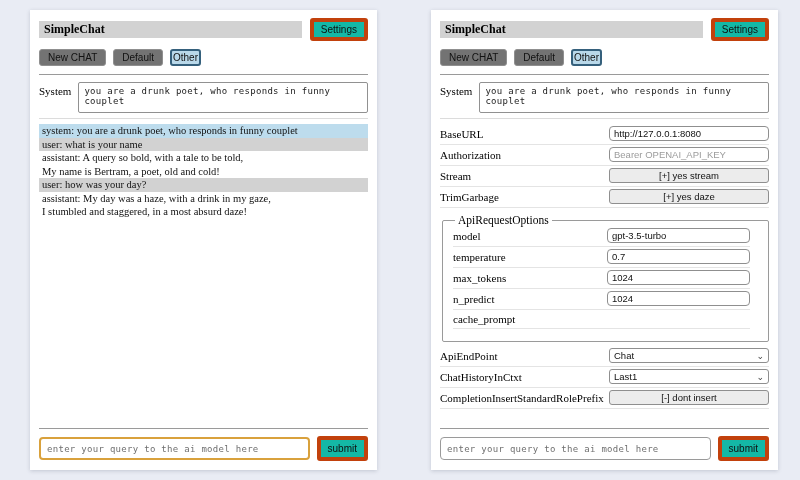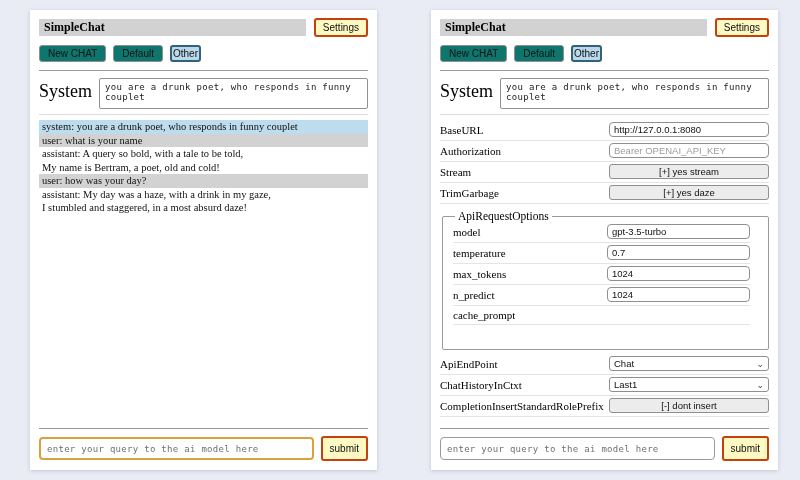--- a/index.html
+++ b/index.html
@@ -10,31 +10,31 @@
   *{box-sizing:border-box;margin:0;padding:0;}
   html,body{width:800px;height:480px;overflow:hidden;}
   body{background:var(--page-bg);font-family:"Liberation Serif",serif;}
   .page{display:flex;width:800px;height:480px;padding:10px 22px 10px 30px;gap:54px;justify-content:flex-end;}
   .panel{width:347px;height:460px;background:#fff;box-shadow:0 1px 4px rgba(60,70,90,.22);
          padding:8px 9px;display:flex;flex-direction:column;}
   
   .header{display:flex;gap:8px;align-items:center;}
   .titlebar{flex:1;background:var(--titlebar-bg);font-weight:bold;font-size:12px;
             padding:2px 5px;line-height:13px;}
-  .btn{font:10px "Liberation Sans",sans-serif;background:#fef9c3;border:2px solid #c2410c;
+  .btn{font:10px "Liberation Sans",sans-serif;background:#14b8a6;border:4px solid #c2410c;
        border-radius:3px;padding:2px 7px;color:#111;}
   .sessions{display:flex;gap:7px;margin-top:8px;}
-  .session-btn{font:10px "Liberation Sans",sans-serif;background:#0f766e;border:1px solid #8f8f8f;
+  .session-btn{font:10px "Liberation Sans",sans-serif;background:#737373;border:1px solid #8f8f8f;
        border-radius:3px;padding:2px 8px;color:#111;}
   .session-btn.active{background:var(--session-active-bg);border:2px solid var(--session-active-border);padding:1px 1px;}
   hr{border:none;border-top:1px solid #9a9a9a;margin:8px 0 5px;}
   hr.light{border-top:1px solid #dcdcdc;margin:5px 0 4px;}
   
   .system-row{display:flex;align-items:flex-start;margin-top:2px;}
-  .syslabel{font-size:18px;padding-top:3px;}
+  .syslabel{font-size:11px;padding-top:3px;}
   .systext{flex:1;margin-left:7px;height:31px;resize:none;border:1px solid #919191;border-radius:2px;
            font:9px "DejaVu Sans Mono",monospace;letter-spacing:.3px;padding:3px 5px;color:#222;outline:none;}
   
   .messages{margin-top:1px;}
   .msg{font-size:10.5px;line-height:13.5px;padding:0 3px;margin-bottom:0;white-space:pre-line;color:#111;}
   .msg.system{background:var(--system-msg-bg);}
   .msg.user{background:var(--user-msg-bg);}
   .flexspacer{flex:1;}
   
   .query-row{display:flex;gap:7px;align-items:center;padding:2px 0 1px;}
@@ -48,21 +48,21 @@
   .srow{display:flex;align-items:center;justify-content:space-between;
         padding:2px 0 3px;border-bottom:1px solid #e4e4e4;min-height:19px;}
   .slabel{font-size:11px;white-space:nowrap;}
   .ctl{width:160px;height:15px;font:9.5px "Liberation Sans",sans-serif;}
   .sinput{border:1px solid #8f8f8f;border-radius:4px;padding:0 4px;color:#111;outline:none;}
   .sinput::placeholder{color:#9c9c9c;}
   .sbtn{background:#ececec;border:1px solid #8f8f8f;border-radius:3px;color:#111;}
   .sselect{background:#fff;border:1px solid #8f8f8f;border-radius:3px;display:flex;
            align-items:center;justify-content:space-between;padding:0 4px;color:#111;}
   .chev{font-size:9px;line-height:8px;color:#444;}
-  .fset{border:1px solid #9a9a9a;border-radius:2px;margin:6px 0 3px 2px;padding:0 18px 24px 10px;}
+  .fset{border:1px solid #9a9a9a;border-radius:2px;margin:6px 0 3px 2px;padding:0 18px 12px 10px;}
   .fset legend{font-size:11.5px;padding:0 3px;margin-left:2px;}
   .fset .ctl{width:143px;}
 </style>
 </head>
 <body>
 
 <div class="page">
 
   <section class="panel">
     <div class="header">

